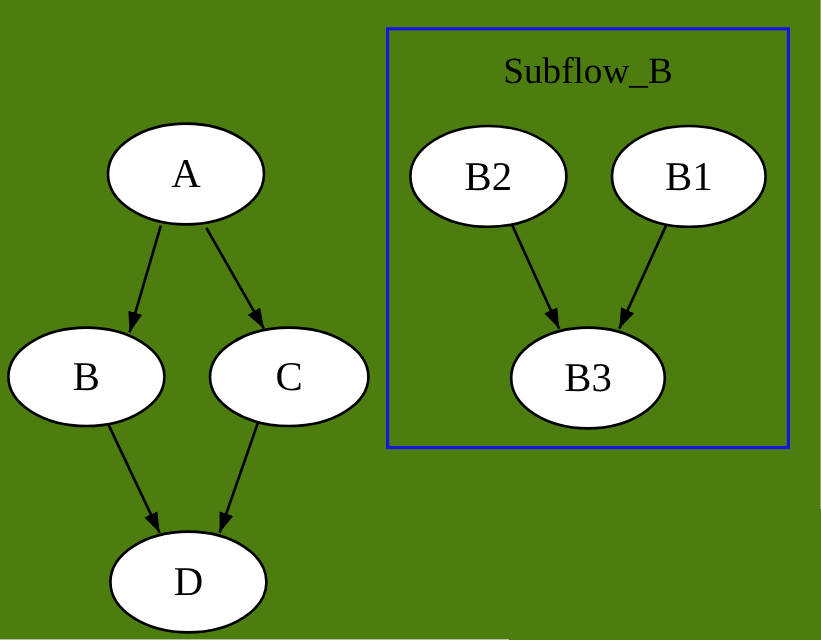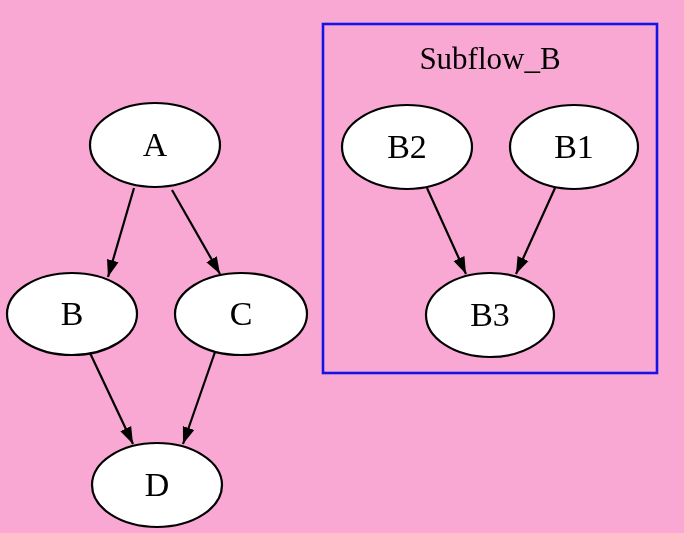--- a/index.html
+++ b/index.html
@@ -5,21 +5,21 @@
   html, body {
     margin: 0;
     padding: 0;
     background: #ffffff;
     font-family: "Liberation Serif", "DejaVu Serif", serif;
   }
   .canvas {
     position: relative;
     width: 684px;
     height: 533px;
-    background: #f9a8d4;
+    background: #4d7c0f;
     overflow: hidden;
   }
   svg {
     display: block;
   }
   svg text {
     font-family: "Liberation Serif", "DejaVu Serif", serif;
     fill: #000000;
   }
   .node-label { font-size: 34px; }

